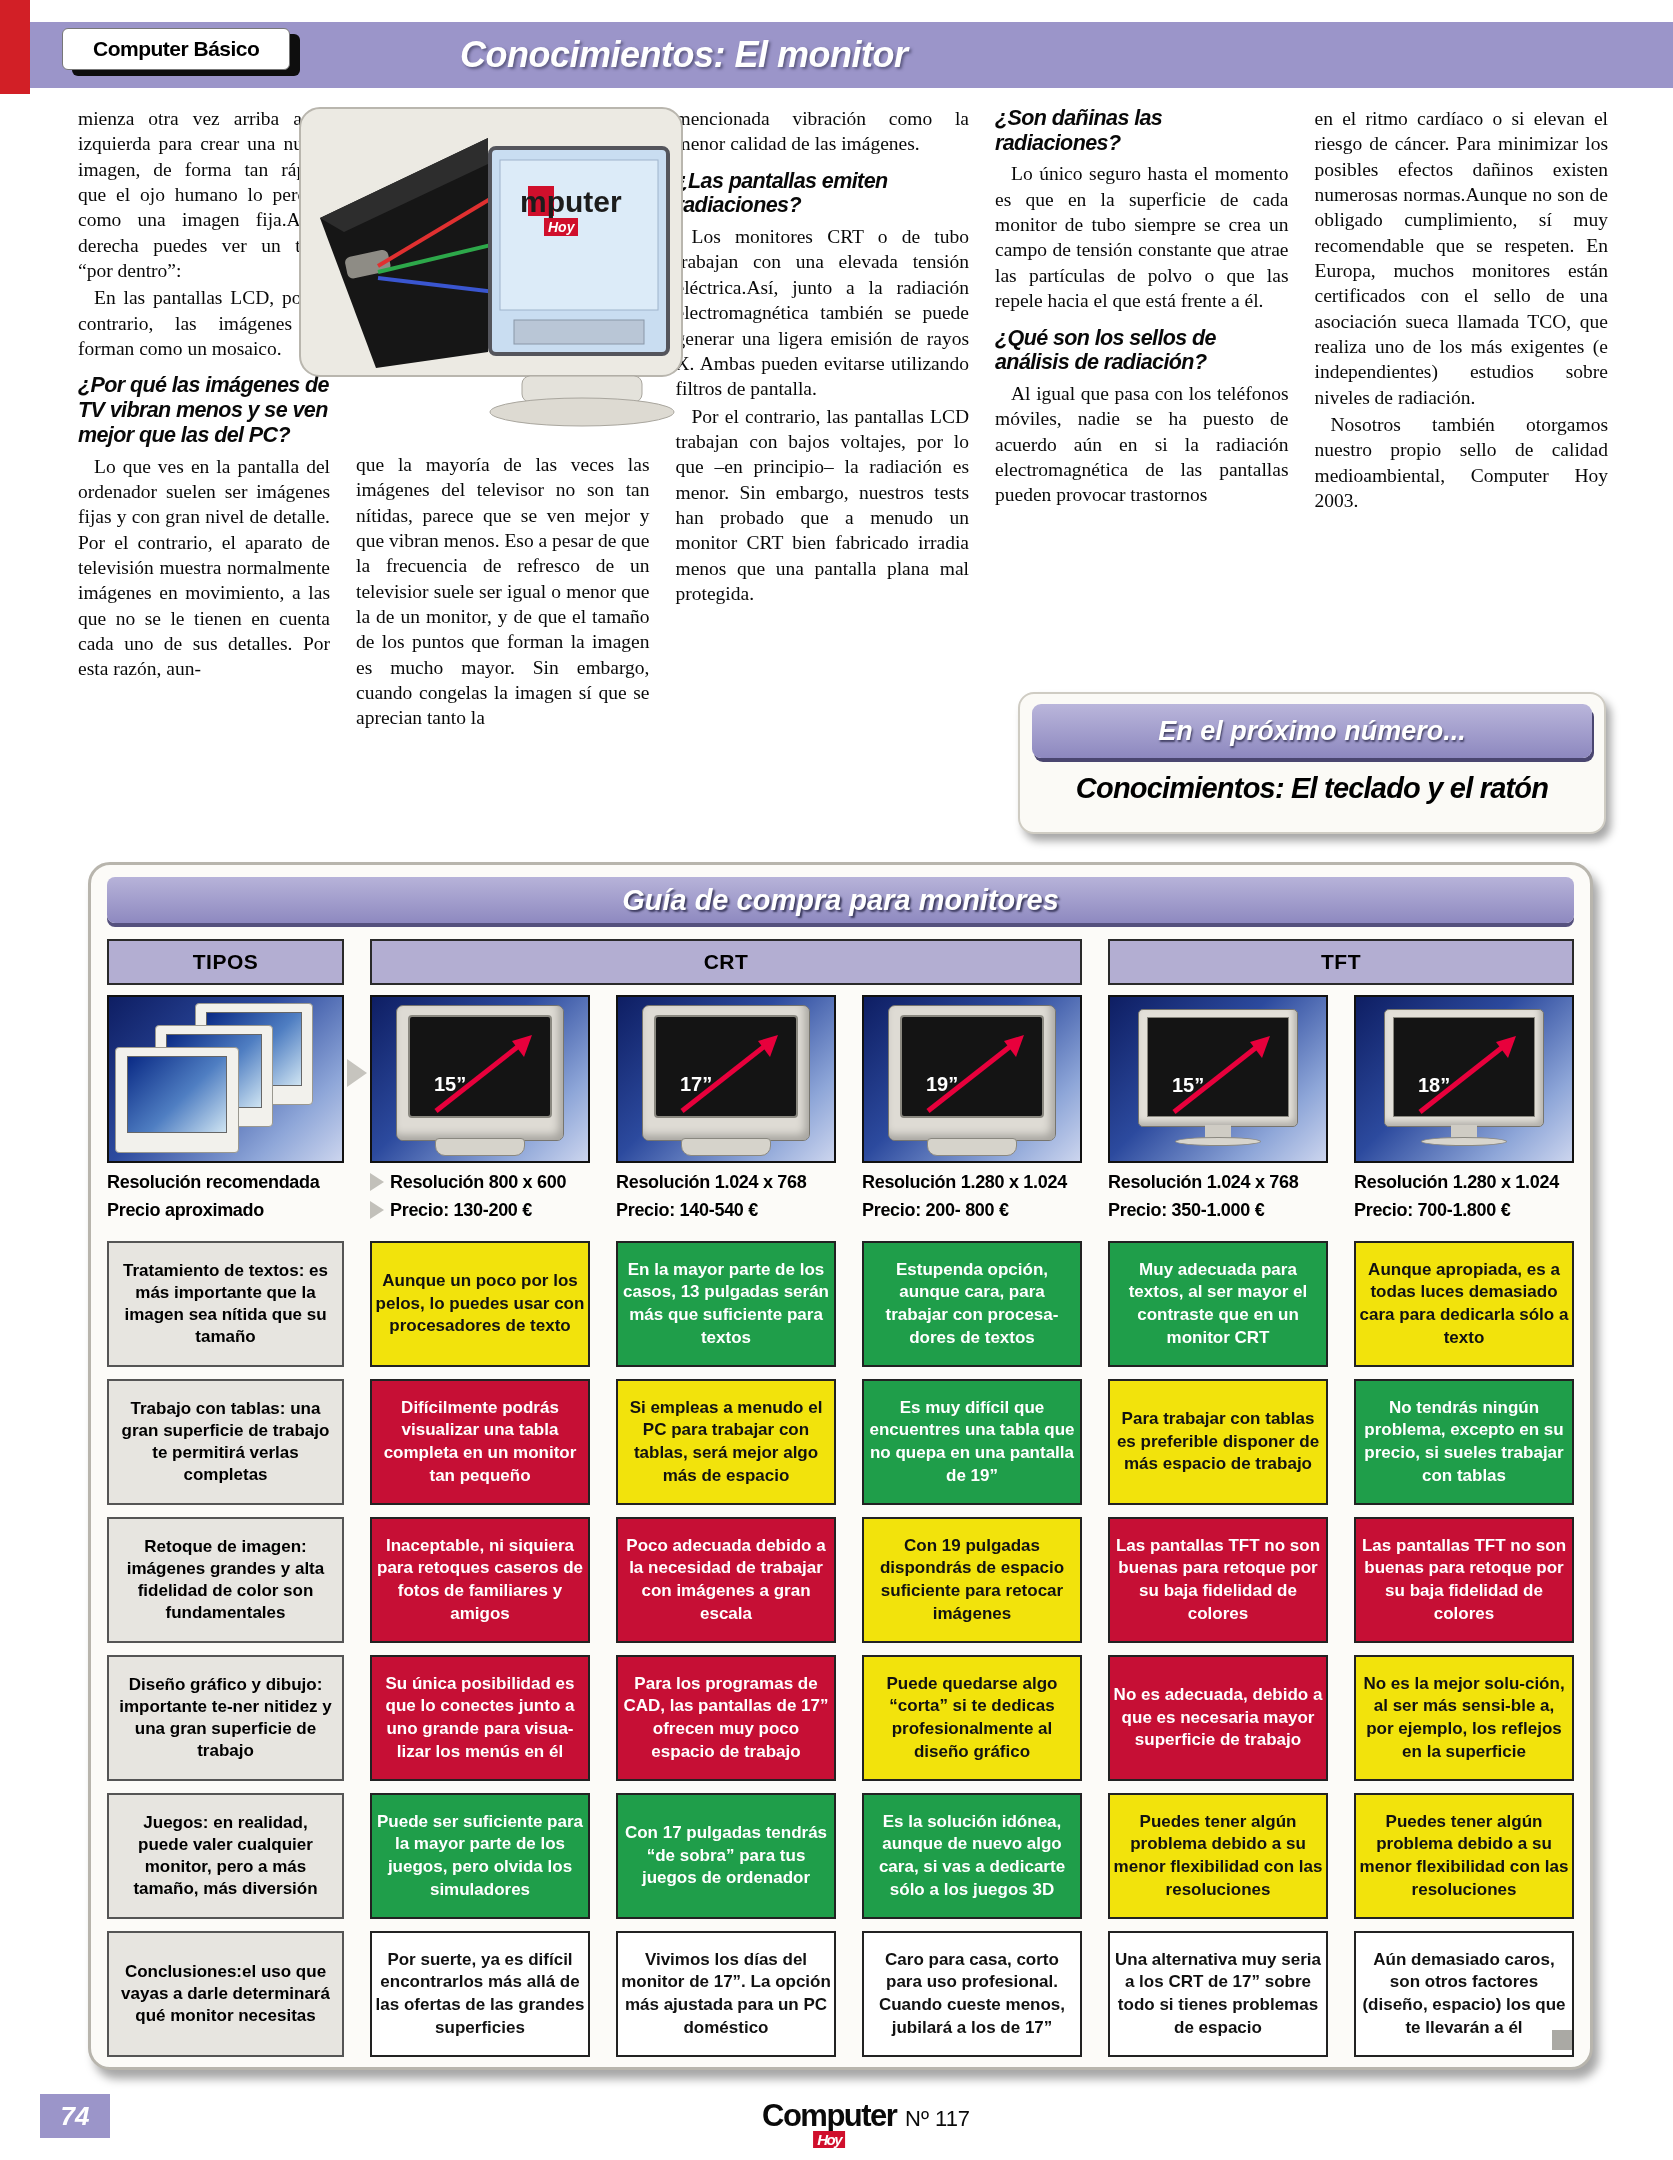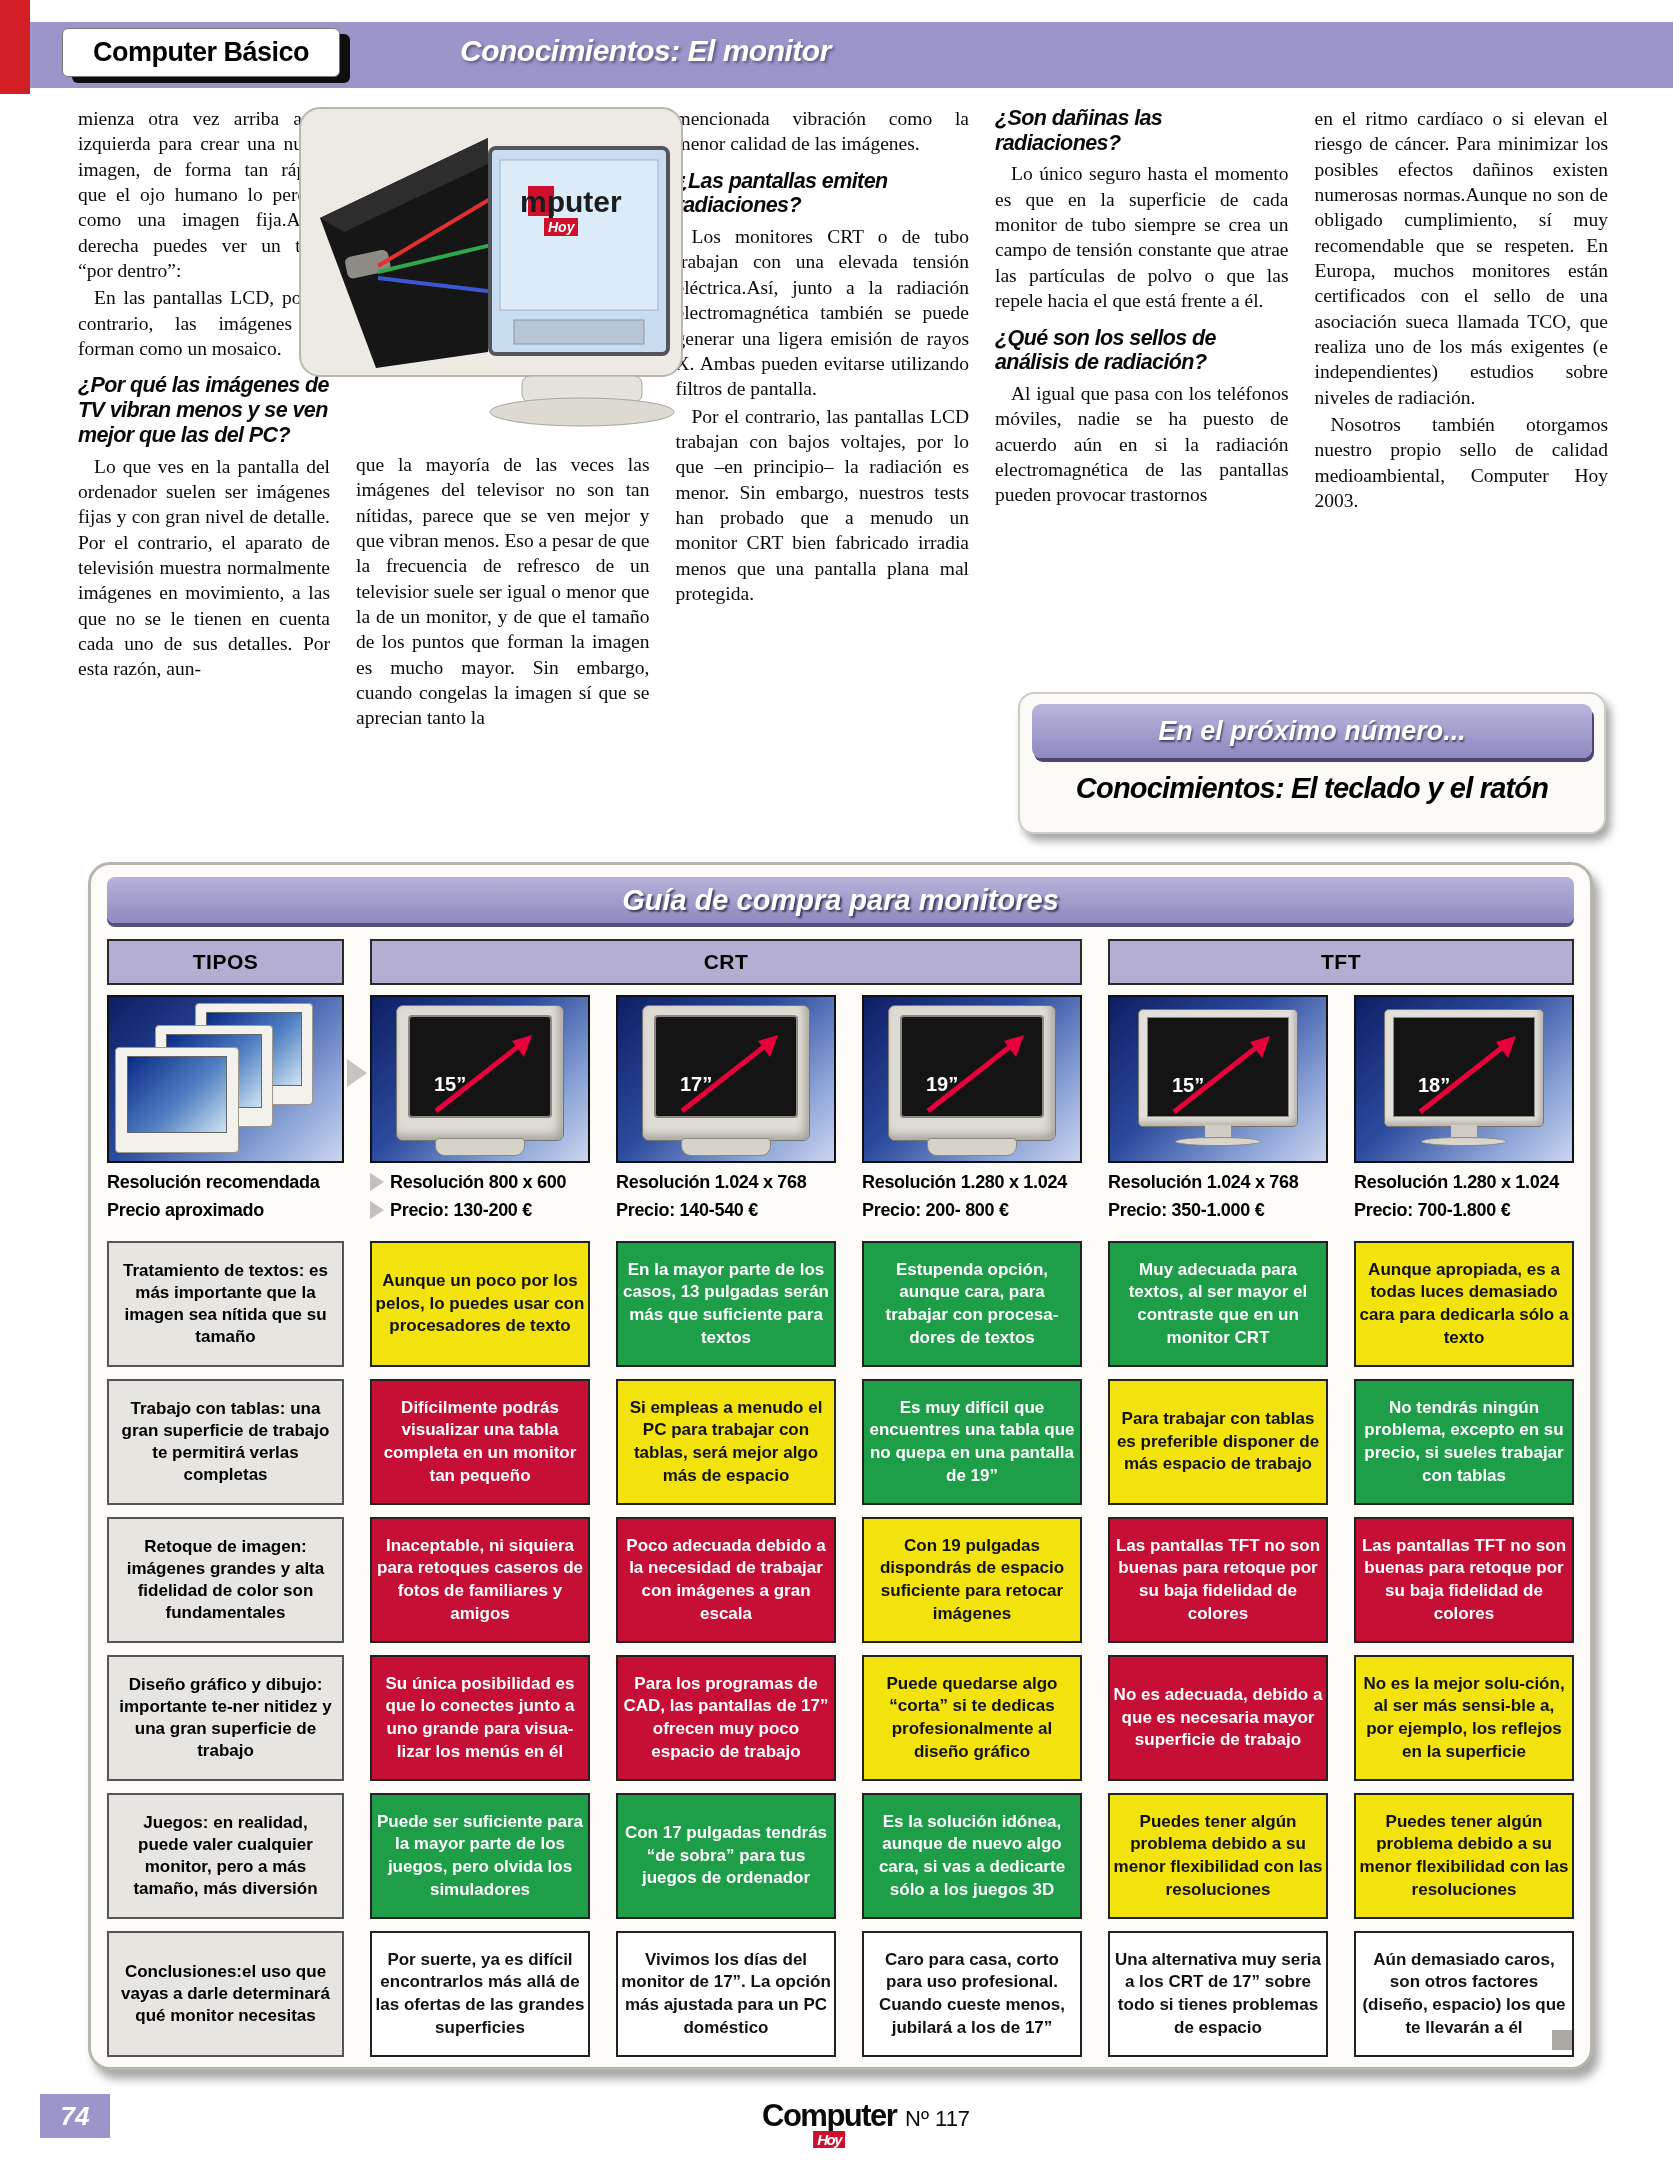--- a/index.html
+++ b/index.html
@@ -4,22 +4,22 @@
 <style>
   * { margin:0; padding:0; box-sizing:border-box; }
   body { background:#888; font-family:"Liberation Sans", sans-serif; }
   #page { position:relative; width:1673px; height:2160px; background:#fff; overflow:hidden; margin:0 auto; }
 
   
   .corner-red { position:absolute; left:0; top:0; width:30px; height:94px; background:#d21f26; }
   .header-bar { position:absolute; left:30px; top:22px; width:1643px; height:66px; background:#9b95c9; }
   .section-badge { position:absolute; left:62px; top:28px; background:#fff; border:1px solid #777;
     border-radius:6px; padding:8px 30px; box-shadow:10px 6px 0 #0e0e0e; }
-  .section-badge span { font-size:27px; font-weight:bold; color:#000; letter-spacing:-0.5px; }
-  .page-title { position:absolute; left:460px; top:34px; color:#fff; font-size:30px; font-weight:bold;
+  .section-badge span { font-size:21px; font-weight:bold; color:#000; letter-spacing:-0.5px; }
+  .page-title { position:absolute; left:460px; top:34px; color:#fff; font-size:36px; font-weight:bold;
     font-style:italic; letter-spacing:-0.5px; text-shadow:2px 2px 3px rgba(40,40,70,.55); }
 
   
   .article { position:absolute; left:78px; top:106px; width:1530px; height:748px; display:flex; gap:26px; }
   .col { flex:1; font-family:"Liberation Serif", serif; font-size:19.5px; line-height:1.3; color:#090909;
     text-align:justify; }
   .col-1 { flex:0 0 252px; }
   .col-2 { padding-top:346px; }
   .col p { margin-bottom:2px; }
   .col p.ind { text-indent:16px; }

